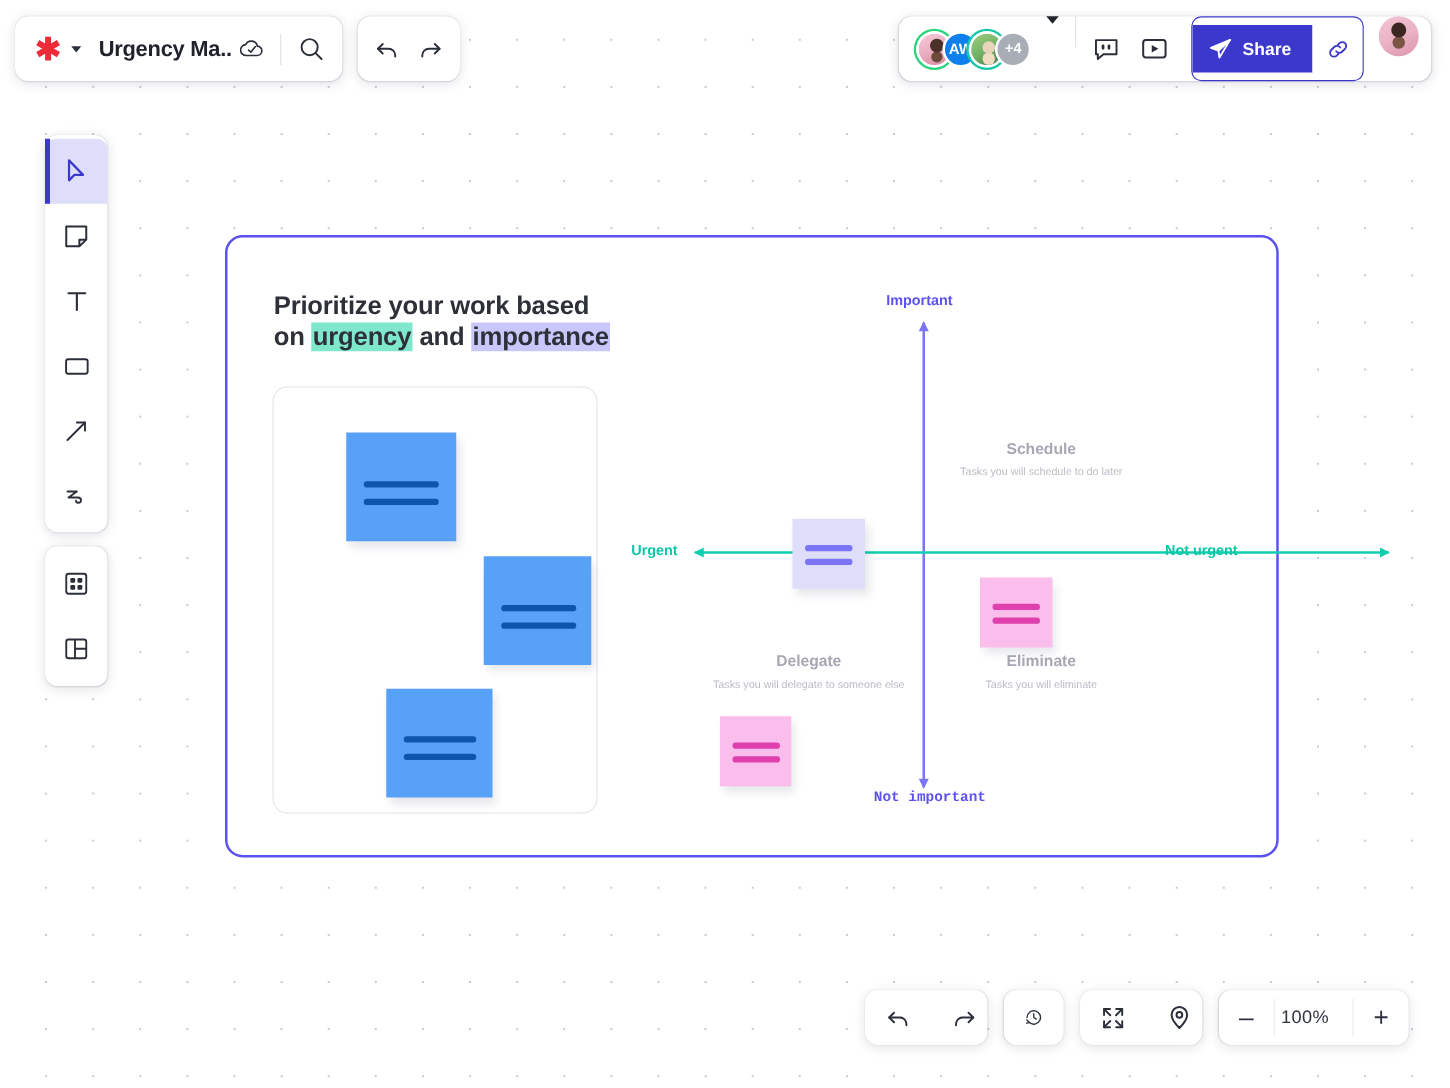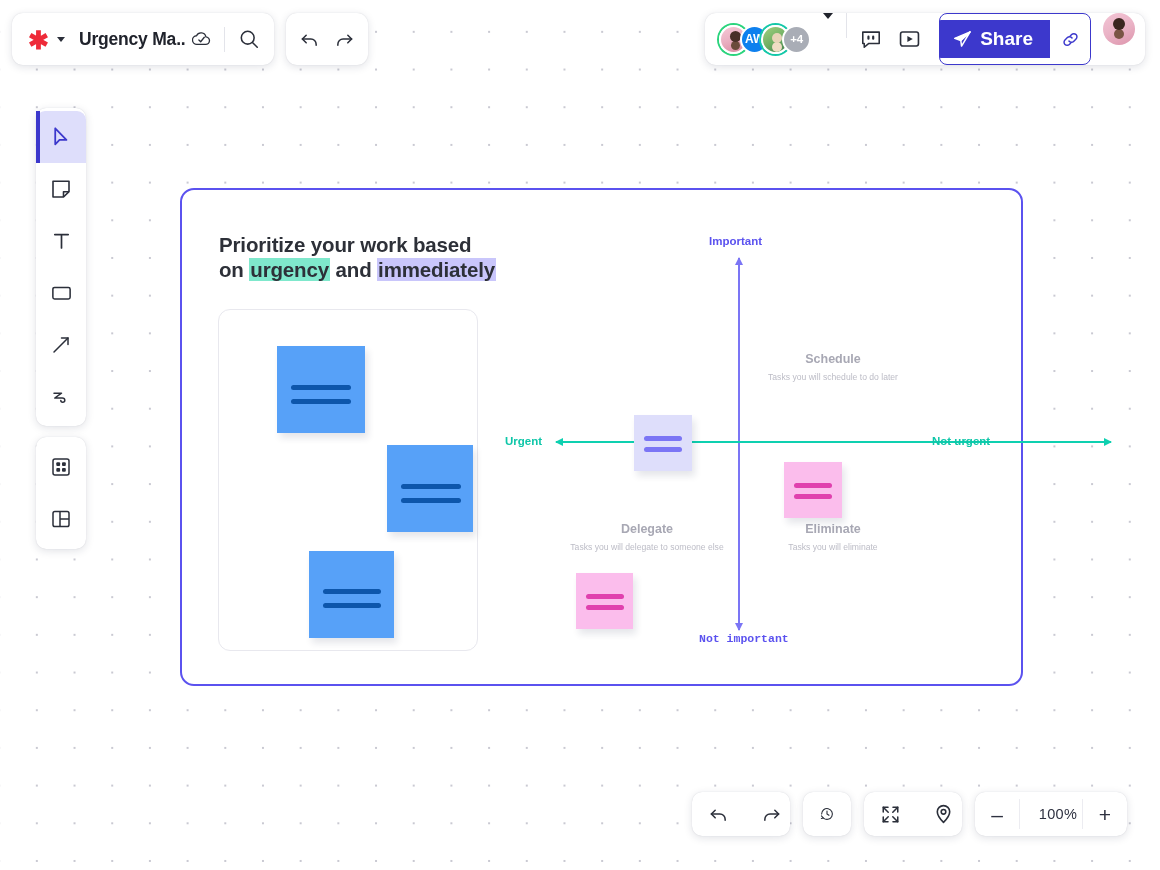--- a/index.html
+++ b/index.html
@@ -73,21 +73,21 @@
   .av-photo-c { background: linear-gradient(150deg,#9fcf7e 0%,#6fae63 55%,#3f7a4c 100%); }
   .av-photo-c::after{content:"";position:absolute;width:10px;height:10px;border-radius:50%;
     background:#e8d4b8;top:6px;left:9px;box-shadow:0 9px 0 0 #f0ddc4;}
   .av-aw { background: #0e80ee; }
   .av-more { background: #a9adb6; font-size: 11.5px; }
   .av-caret { width:0;height:0;border-left:5px solid transparent;border-right:5px solid transparent;
               border-top:6px solid #20232c; margin-left:20px; }
   #share-group { display: flex; align-items: center; margin-left: 4px;
                  border-radius: 8px; overflow: hidden; border: 1.5px solid #3c38cc; }
   #share-btn {
-    background: #3c38cc; color: #fff; font-size: 19px; font-weight: 700;
+    background: #3c38cc; color: #fff; font-size: 14px; font-weight: 700;
     height: 38px; padding: 0 17px 0 13px; display: flex; align-items: center; gap: 8px;
     cursor: pointer; border: none;
   }
   #share-link-btn { width: 40px; height: 38px; background: #fff;
     display: flex; align-items: center; justify-content: center; cursor: pointer; }
   #me-avatar {
     width: 32px; height: 32px; border-radius: 50%; margin-left: 12px; overflow: hidden;
     background: linear-gradient(155deg,#f3c4d5 0%,#eab3c6 50%,#dd95ac 100%); position: relative;
   }
   #me-avatar::after{content:"";position:absolute;width:12px;height:12px;border-radius:50%;
@@ -207,21 +207,21 @@
   #quad-delegate { left: 350px; top: 331px; }
   #quad-eliminate{ left: 536px; top: 331px; }
 
   
   .bottom-bar {
     position: absolute; bottom: 34px; height: 44px;
     background: #fff; border-radius: 10px;
     box-shadow: 0 2px 9px rgba(25,30,60,.13), 0 0 1px rgba(25,30,60,.18);
     display: flex; align-items: stretch;
   }
-  .bb-item { display:flex; align-items:center; justify-content:flex-end; cursor:pointer;
+  .bb-item { display:flex; align-items:center; justify-content:flex-start; cursor:pointer;
              padding: 0 16px; }
   .bb-sep { width:1px; background:#ececf1; margin: 7px 0; }
   #bb-undo   { left: 692px; width: 98px; }
   #bb-history{ left: 803px; width: 48px; }
   #bb-view   { left: 864px; width: 98px; }
   #bb-zoom   { left: 975px; width: 152px; }
   #zoom-value { font-size: 14.5px; color: #2e3140; font-weight: 400; min-width: 48px;
                 text-align: center; letter-spacing: .3px; }
   .zbtn { width: 44px; display:flex;align-items:center;justify-content:center;cursor:pointer;
           font-size: 21px; color:#2e3140; font-weight: 300; line-height: 1; }
@@ -230,21 +230,21 @@
 </style>
 </head>
 <body>
 
 <div id="canvas">
 
   <div id="board">
 
     <div id="board-heading">
       <span>Prioritize your work based</span><br>
-      <span>on </span><span class="hl-urgency">urgency</span><span> and </span><span class="hl-importance">immediately</span>
+      <span>on </span><span class="hl-urgency">urgency</span><span> and </span><span class="hl-importance">importance</span>
     </div>
 
     <div id="parking-lot">
       <div class="sticky blue" id="note-b1">
         <span class="ln ln1"></span>
         <span class="ln ln2"></span>
       </div>
       <div class="sticky blue" id="note-b2">
         <span class="ln ln1"></span>
         <span class="ln ln2"></span>

